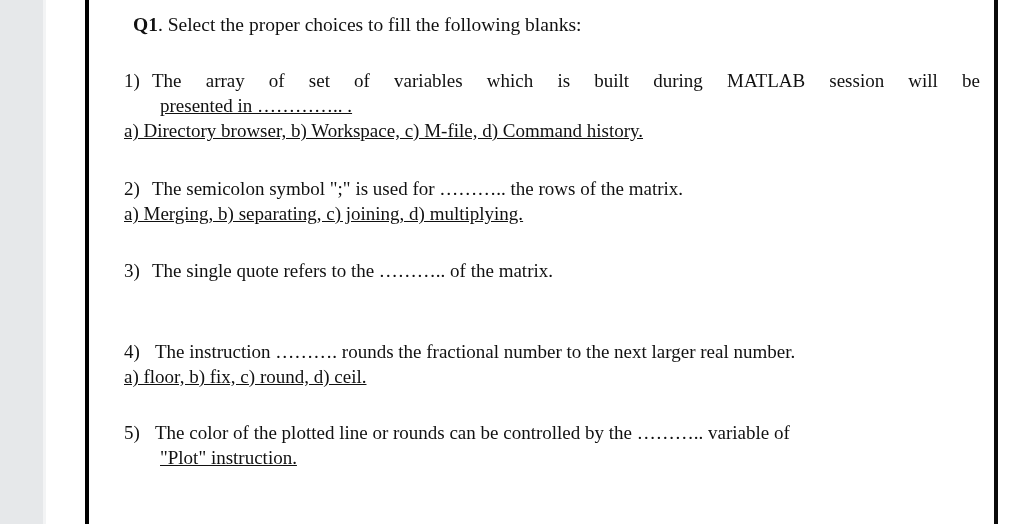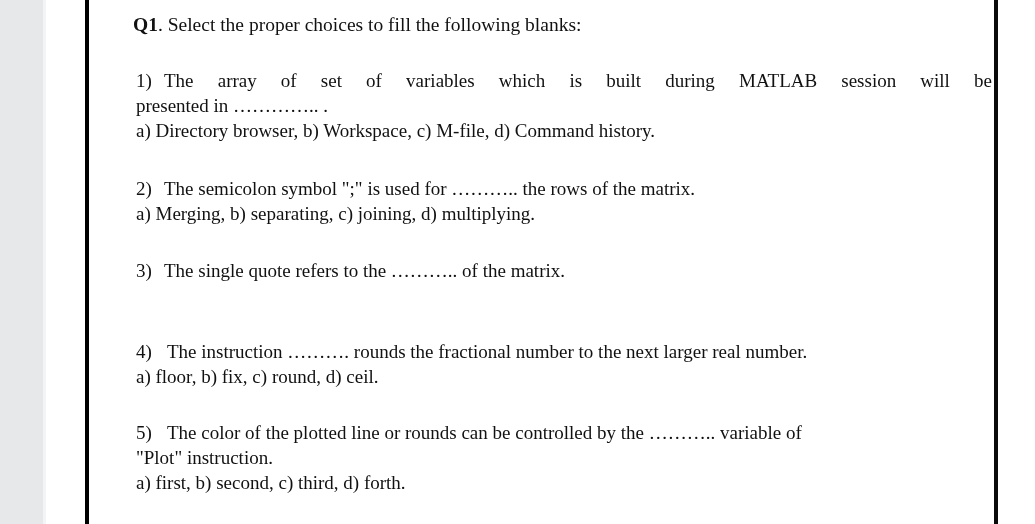--- a/index.html
+++ b/index.html
@@ -74,24 +74,25 @@
     font-size: 19.5px;
     line-height: 24px;
     white-space: nowrap;
   }
   .q-title .q-label {
     font-weight: bold;
   }
 
   .item {
     position: absolute;
-    left: 12px;
+    left: 0;
     width: 862px;
     font-size: 19px;
     line-height: 25px;
+    text-decoration: underline;
   }
 
   .item-row {
     display: block;
     white-space: nowrap;
   }
 
   .marker {
     display: inline-block;
     width: 28px;
@@ -109,20 +110,21 @@
     display: inline-block;
     vertical-align: top;
     width: 828px;
     text-align: justify;
     text-align-last: justify;
     white-space: normal;
   }
 
   .cont-line {
     display: block;
+    margin-left: 36px;
     white-space: nowrap;
   }
 
   .choices {
     display: block;
     white-space: nowrap;
   }
 
   
   #item-1 { top: 68px; }
@@ -165,17 +167,16 @@
     </div>
 
     <div class="item" id="item-4">
       <span class="item-row"><span class="marker">4)</span><span class="stem">The instruction ………. rounds the fractional number to the next larger real number.</span></span>
       <span class="choices">a) floor,   b) fix,   c) round,    d) ceil.</span>
     </div>
 
     <div class="item" id="item-5">
       <span class="item-row"><span class="marker">5)</span><span class="stem">The color of the plotted line  or rounds can be controlled by the ……….. variable of</span></span>
       <span class="cont-line">"Plot" instruction.</span>
-      <span class="choices">a) first,   b) second,  c) third,   d) forth.</span>
     </div>
 
   </div>
 </div>
 
 </body></html>

